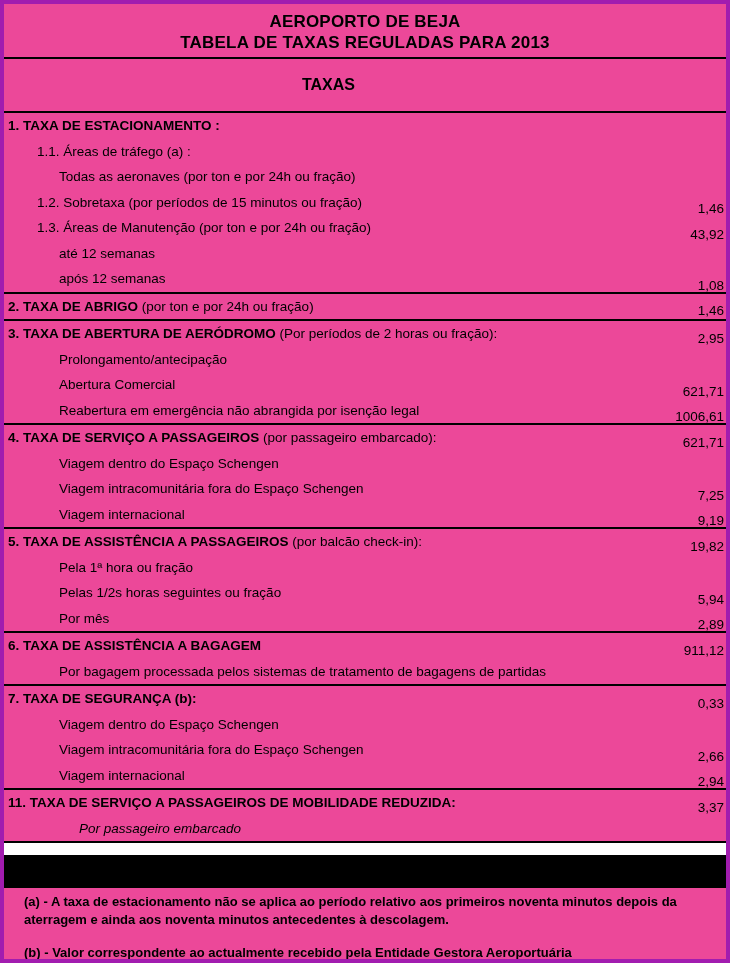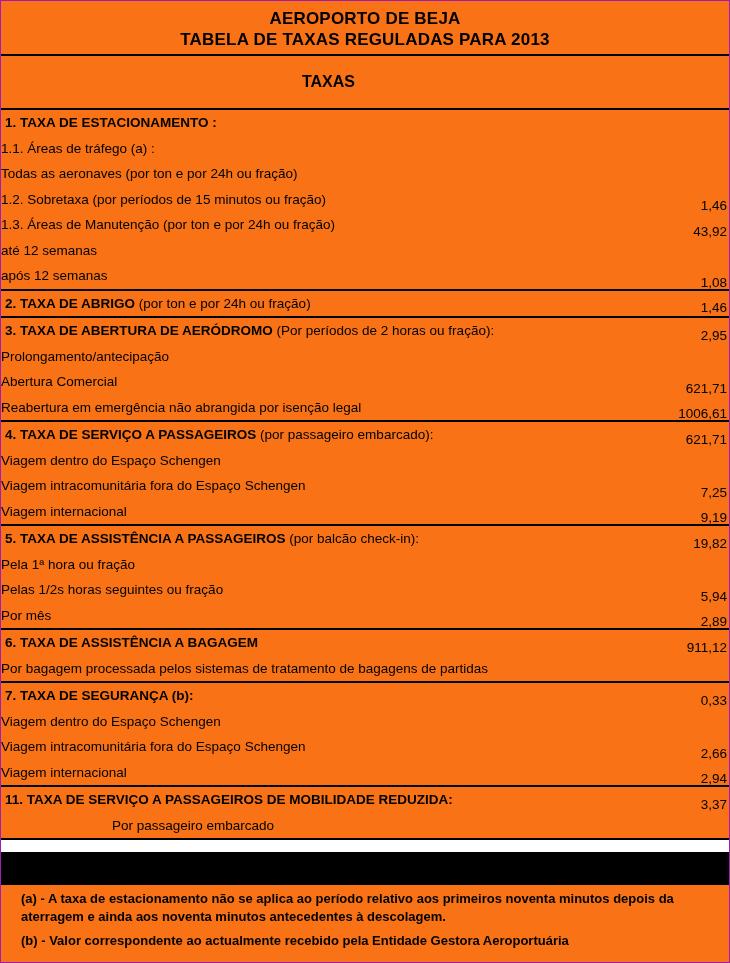--- a/index.html
+++ b/index.html
@@ -5,22 +5,22 @@
   * { margin: 0; padding: 0; box-sizing: border-box; }
   html, body { background: #ffffff; }
   body {
     font-family: "Liberation Sans", "DejaVu Sans", sans-serif;
     color: #000000;
   }
   .page {
     position: relative;
     width: 730px;
     height: 963px;
-    background: #f97316;
-    border: 1px solid #a21caf;
+    background: #ec4899;
+    border: 4px solid #a21caf;
     overflow: hidden;
   }
   
   .title-block {
     height: 55px;
     border-bottom: 2px solid #000000;
     text-align: center;
     padding-top: 7px;
   }
   .title-block .tline {
@@ -65,35 +65,35 @@
   }
   .row .label .b { font-weight: bold; }
   .row .value {
     width: 89px;
     border-left: 2px solid #000000;
     text-align: right;
     padding-right: 2px;
     margin-top: 32px;
   }
   .ind0 { padding-left: 4px; }
-  .ind1 { }
-  .ind2 { }
-  .ind3 { padding-left: 111px; }
+  .ind1 { padding-left: 33px; }
+  .ind2 { padding-left: 55px; }
+  .ind3 { padding-left: 75px; font-style: italic; }
   
   .gap-row { height: 12px; background: #ffffff; }
   .black-bar { height: 33px; background: #000000; }
   .footnotes {
     height: 71px;
     padding: 0 20px;
     font-size: 13px;
     font-weight: bold;
     line-height: 18px;
   }
   .footnotes p:first-child { margin-top: 5px; }
-  .footnotes p + p { margin-top: 6px; }
+  .footnotes p + p { margin-top: 15px; }
 </style>
 </head>
 <body>
 
 <div class="page">
 
   <div class="title-block">
     <div class="tline">AEROPORTO DE BEJA</div>
     <div class="tline">TABELA DE TAXAS REGULADAS PARA 2013</div>
   </div>

